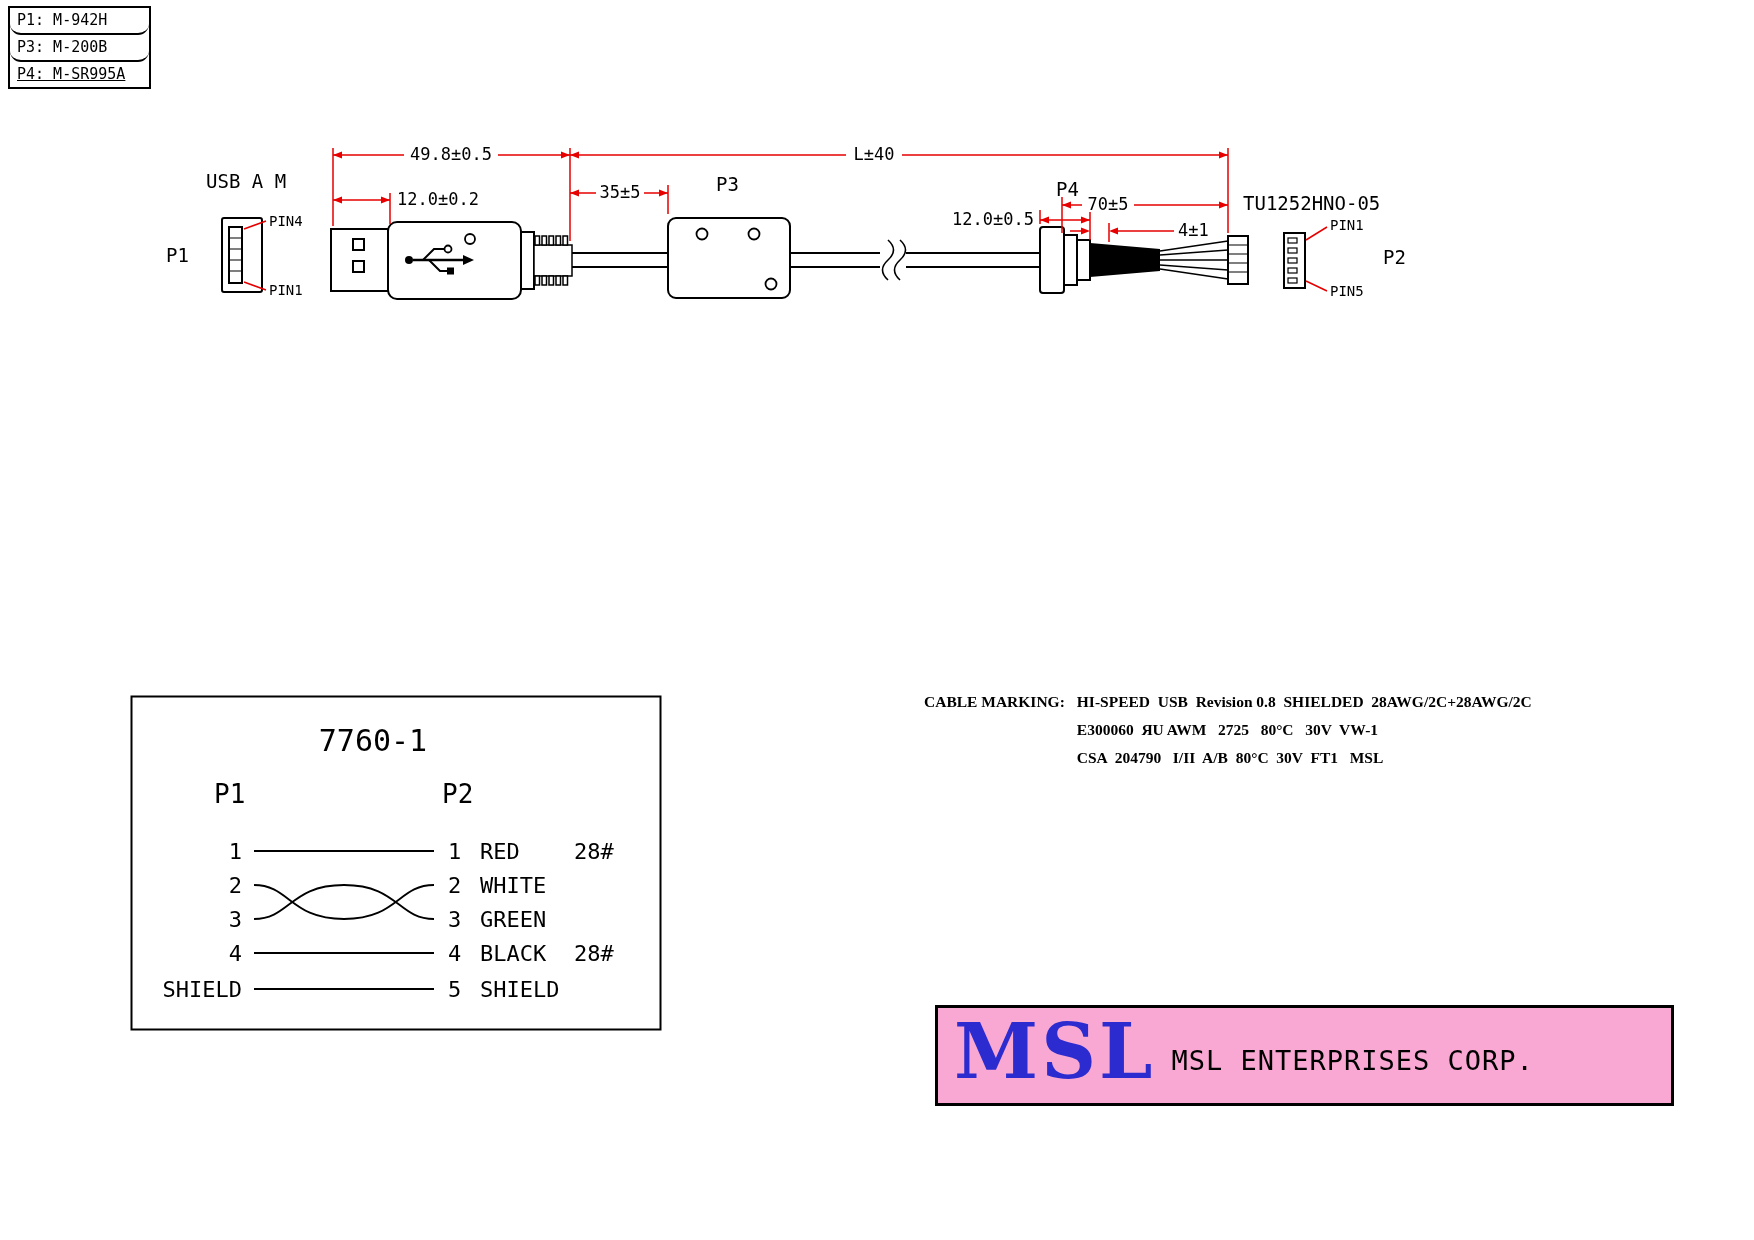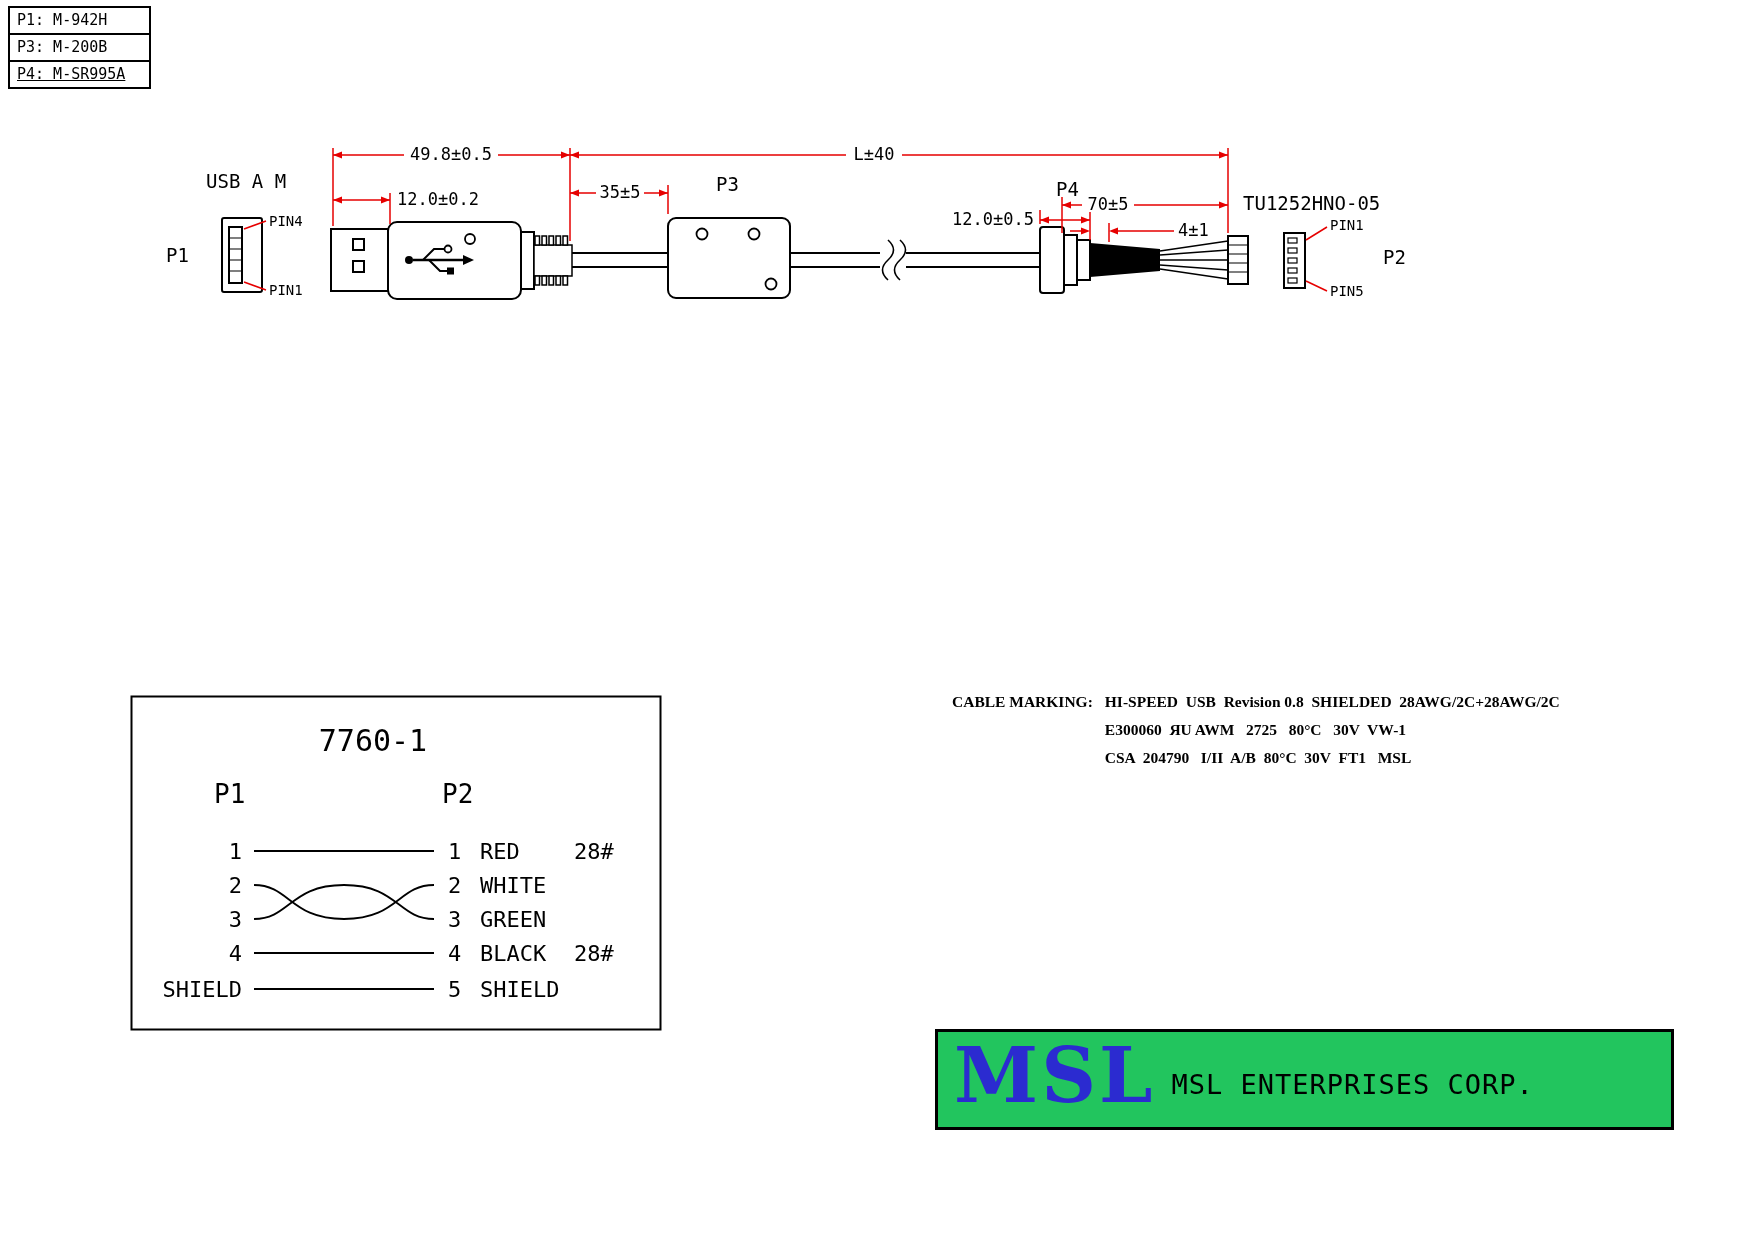--- a/index.html
+++ b/index.html
@@ -2,39 +2,39 @@
 <html><head>
 <meta charset="utf-8">
 <style>
   html,body{margin:0;padding:0;background:#fff;}
   .page{position:relative;width:1754px;height:1240px;background:#ffffff;overflow:hidden;
         font-family:"DejaVu Sans Mono", monospace;color:#000;}
 
   
   .part-table{position:absolute;left:8px;top:6px;border:2px solid #000;background:#fff;}
   .part-table .row{width:132px;height:25px;line-height:25px;padding-left:7px;
-                   border-bottom:2px solid #000;font-size:15px;}
+                   border-bottom:2px solid #000;font-size:15px;border-radius:11px;}
   .part-table .row:last-child{border-bottom:none;text-decoration:underline;}
 
   
   svg text{font-family:"DejaVu Sans Mono", monospace;fill:#000;}
   .t19{font-size:19px;} .t17{font-size:17px;} .t14{font-size:14px;}
   .t30{font-size:30px;} .t26{font-size:26px;} .t22{font-size:22px;}
   .mid{text-anchor:middle;} .end{text-anchor:end;}
 
   
-  .cable-marking{position:absolute;left:952px;top:688px;display:flex;gap:12px;
+  .cable-marking{position:absolute;left:924px;top:688px;display:flex;gap:12px;
                  font-family:"Liberation Serif", serif;font-weight:bold;font-size:15.5px;}
   .cable-marking .cm-label{line-height:28px;white-space:pre;}
   .cable-marking .cm-line{line-height:28px;white-space:pre;}
 
   
   .title-block{position:absolute;left:935px;top:1005px;width:739px;height:101px;
-               border:3px solid #000;box-sizing:border-box;background:#22c55e;
-               display:flex;align-items:center;padding-left:16px;margin-top:24px;}
+               border:3px solid #000;box-sizing:border-box;background:#f9a8d4;
+               display:flex;align-items:center;padding-left:16px;}
   .title-block .logo{font-family:"DejaVu Serif", serif;font-weight:bold;font-size:76px;
                      line-height:1;color:#2b2bd0;letter-spacing:3px;margin-top:-8px;}
   .title-block .company{font-family:"DejaVu Sans Mono", monospace;font-size:27px;
                         letter-spacing:1px;margin-left:16px;padding-top:10px;text-align:center;}
 </style>
 </head>
 <body>
 
 <div class="page">
 

